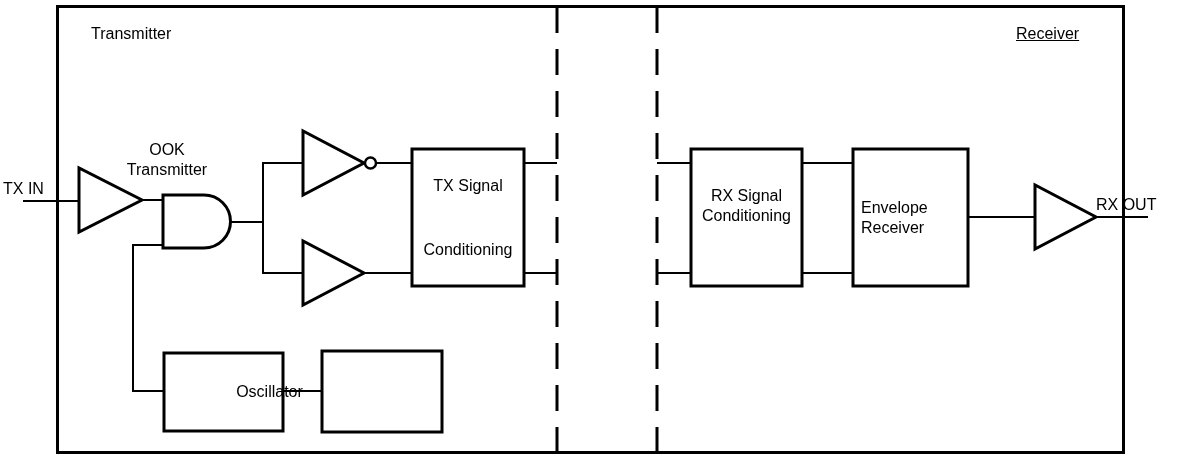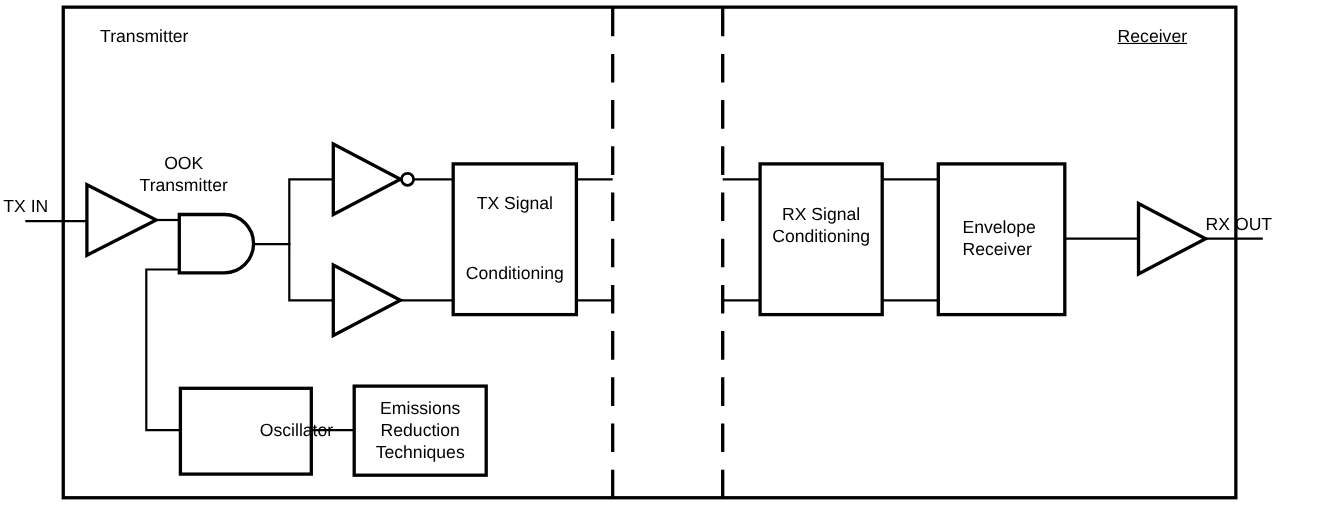--- a/index.html
+++ b/index.html
@@ -98,28 +98,23 @@
     <span>TX Signal</span>
     <span>Conditioning</span>
   </div>
 
 
   <div class="block-lbl" style="left:691px; top:149px; width:111px; height:114px;">
     <span>RX Signal</span>
     <span>Conditioning</span>
   </div>
 
-  <div class="block-lbl left-align" style="left:853px; top:149px; width:115px; height:137px; padding-left:22px; box-sizing:border-box;">
+  <div class="block-lbl left-align" style="left:853px; top:149px; width:115px; height:137px; padding-left:8px; box-sizing:border-box;">
     <span>Envelope</span>
     <span>Receiver</span>
   </div>
 
   <div class="block-lbl" style="left:164px; top:353px; width:119px; height:78px;padding-left:46px;">
     <span>Oscillator</span>
   </div>
 
-  <div class="block-lbl" style="left:322px; top:351px; width:120px; height:81px;">
-    <span>Emissions</span>
-    <span>Reduction</span>
-    <span>Techniques</span>
-  </div>
 
 </div>
 
 </body></html>

